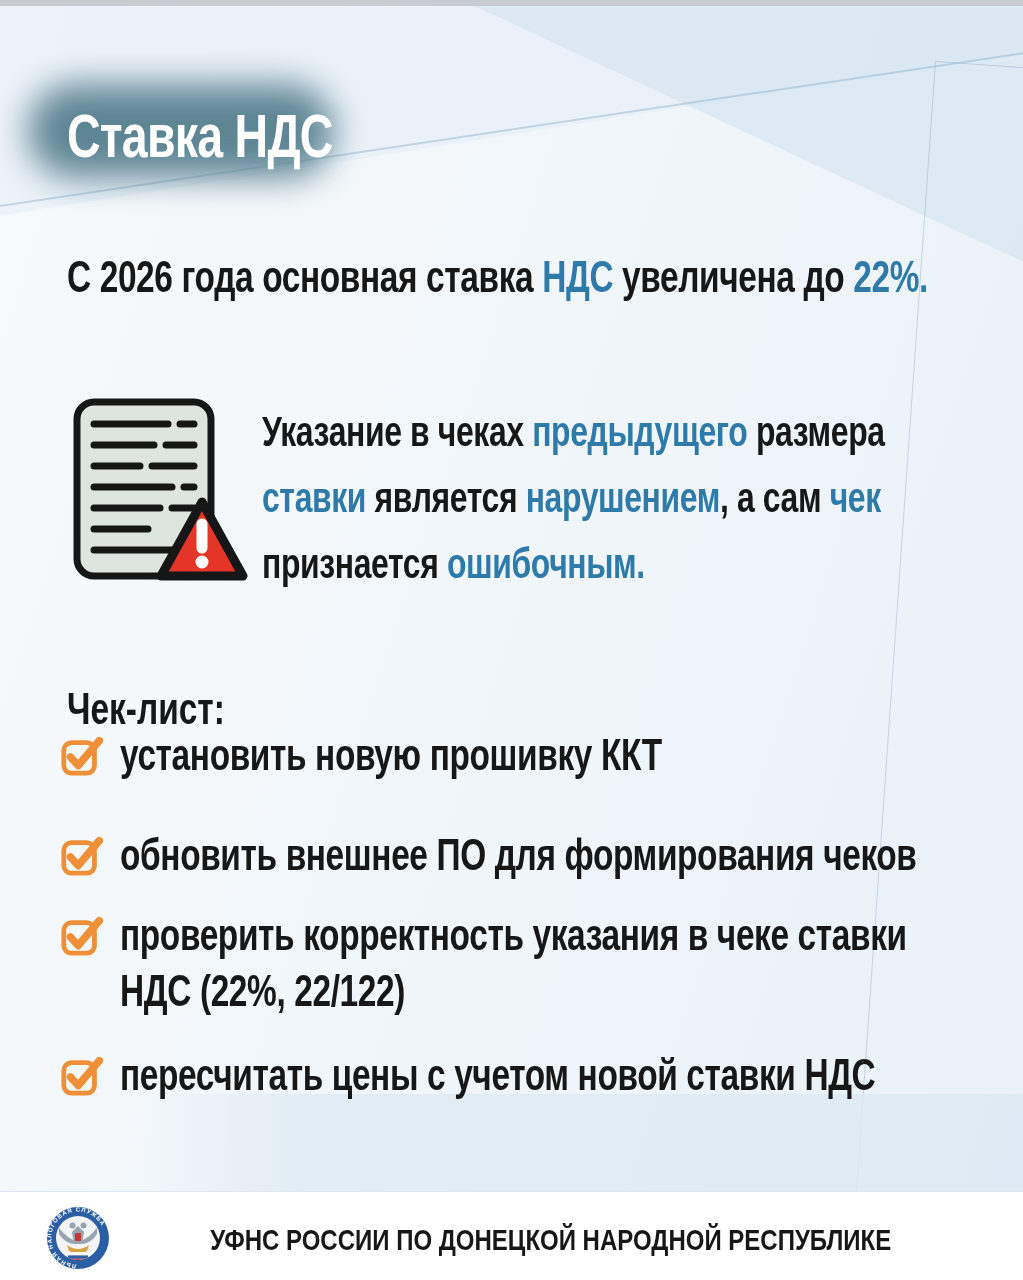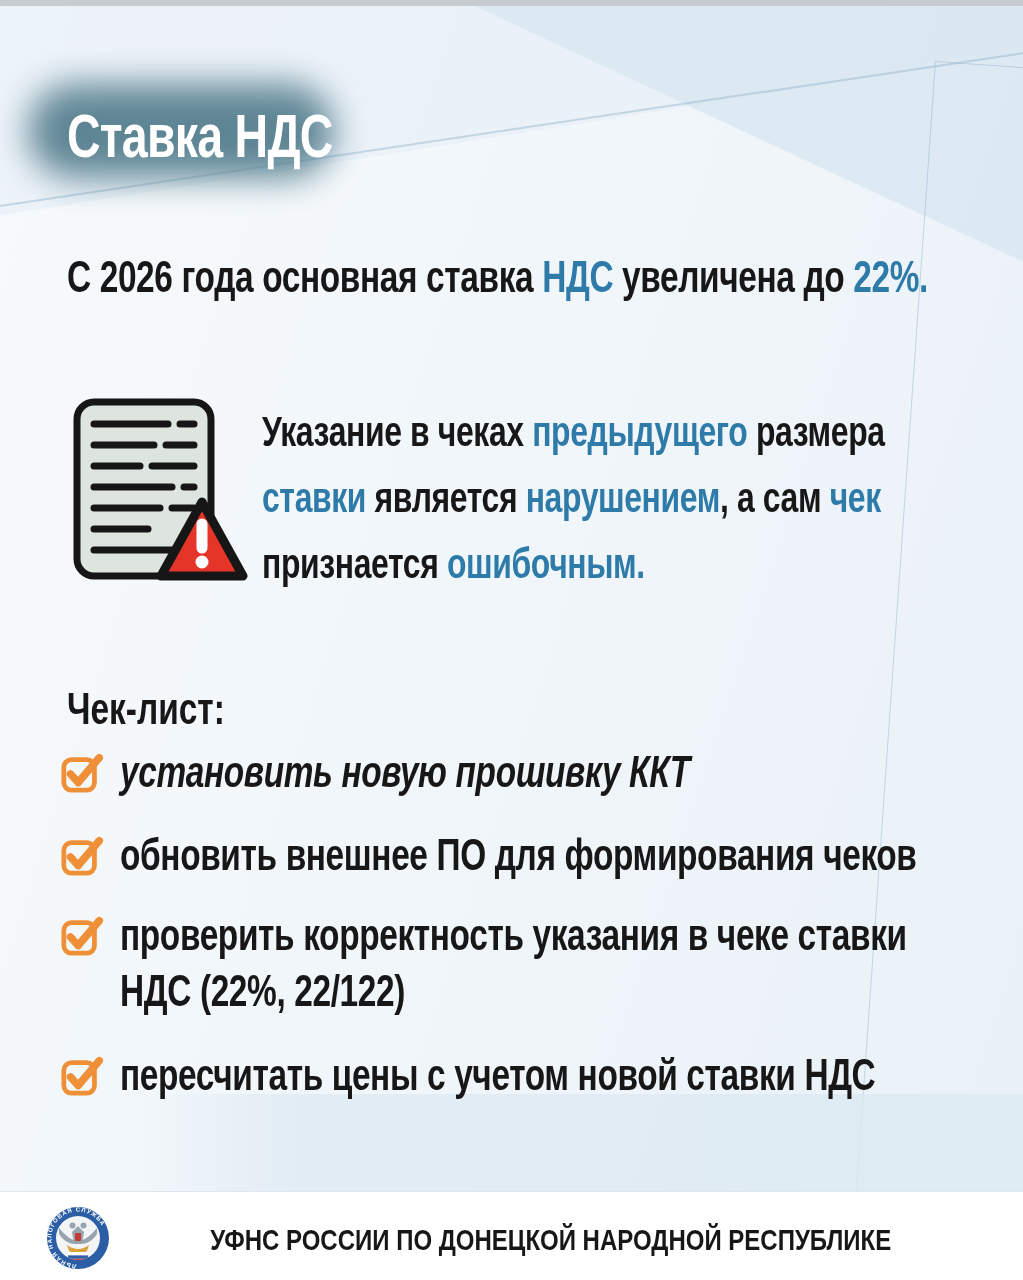--- a/index.html
+++ b/index.html
@@ -68,21 +68,21 @@
   .check-heading{
     position:absolute;left:67px;top:678px;
     font-size:44px;font-weight:700;
   }
   .check-row{position:absolute;left:60px;display:flex;align-items:flex-start;}
   .check-row .box{flex:0 0 auto;margin-top:4px;}
   .check-row .item-text{
     margin-left:16px;font-size:44px;font-weight:700;letter-spacing:-.5px;
   }
   .check-row .item-line{height:56px;line-height:50px;}
-  .row-1{top:741px;font-style:italic;} .row-2{top:824px;} .row-3{top:904px;} .row-4{top:1044px;}
+  .row-1{top:724px;} .row-2{top:824px;} .row-3{top:904px;} .row-4{top:1044px;}
   
   .footer{
     position:absolute;left:0;top:1185px;width:1023px;height:95px;
     background:#ffffff;border-top:1px solid rgba(200,215,228,.6);
     display:flex;align-items:center;justify-content:center;gap:15px;
   }
   .footer-org{
     font-size:30px;font-weight:700;letter-spacing:0;
     transform:scaleX(.8);transform-origin:center;white-space:nowrap;
   }

